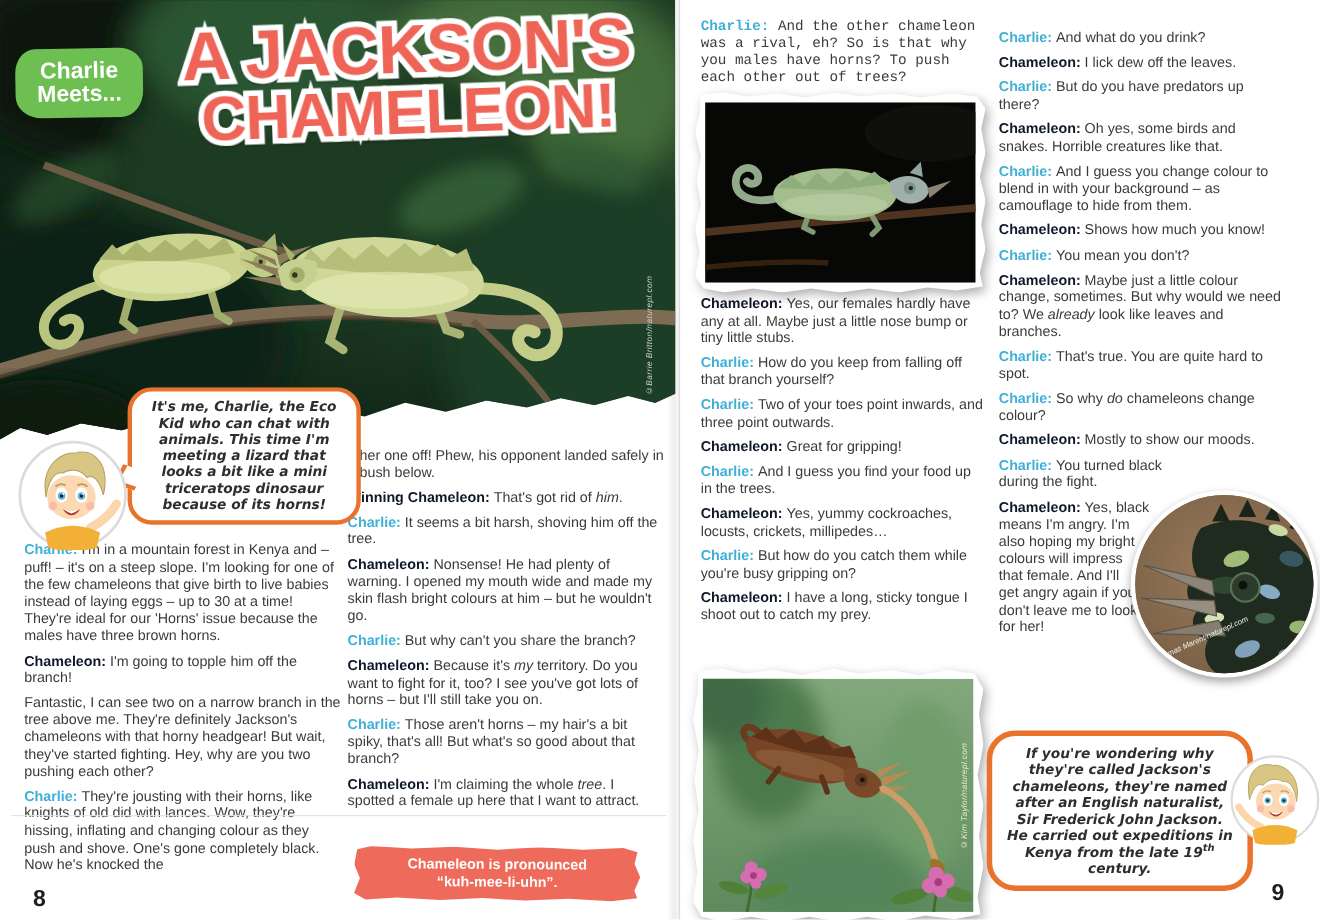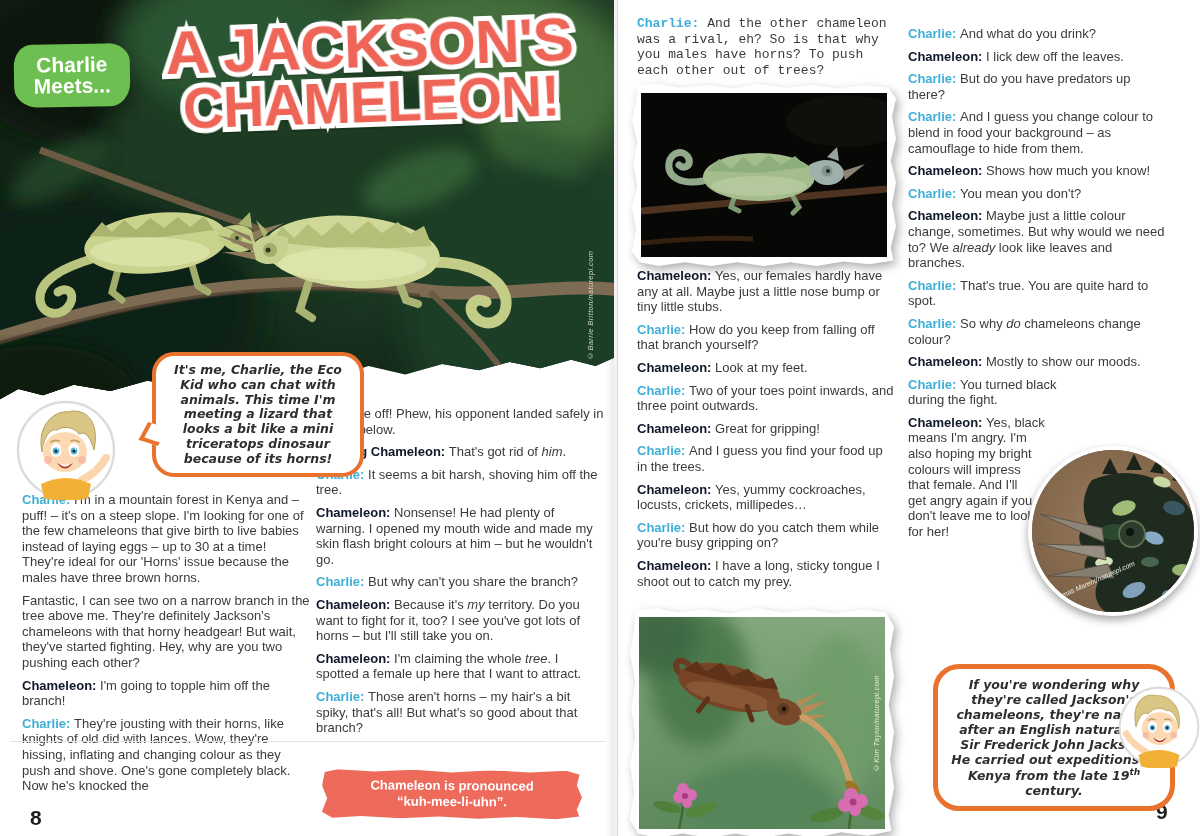--- a/index.html
+++ b/index.html
@@ -40,21 +40,21 @@
     -webkit-text-stroke:10px #ffffff; z-index:0; }
   .t-fill { position:relative; z-index:1; color:#ee6557; }
 
   
   .avatar { position:absolute; z-index:5; }
   .avatar svg { display:block; }
   .avatar.mirror svg { transform:scaleX(-1); }
 
   .bubble { position:absolute; background:#fff; border:4px solid #e9732d; z-index:4;
     border-radius:22px; font-family:"DejaVu Sans", sans-serif; font-style:italic;
-    font-weight:600; color:#2e2e2e; text-align:center;margin-left:36px; }
+    font-weight:600; color:#2e2e2e; text-align:center; }
   .bubble-1 { left:116px; top:352px; width:212px; padding:7px 10px; font-size:12.5px; line-height:1.18; }
   .bubble-2 { left:897px; top:664px; width:242px; padding:8px 12px; font-size:12.5px; line-height:1.2;
     border-radius:26px; border-width:5px; }
   .tail { position:absolute; width:20px; height:20px; background:#fff; z-index:6; }
   .tail-1 { left:-13px; top:58%; border-left:4px solid #e9732d; border-bottom:4px solid #e9732d;
     transform:rotate(28deg) skewY(-10deg); }
   .tail-2 { right:-14px; top:34px; border-right:5px solid #e9732d; border-top:5px solid #e9732d;
     transform:rotate(32deg) skewX(-8deg); }
   .bubble sup { font-size:9px; }
 
@@ -220,33 +220,33 @@
     </svg>
   </div>
 
   <div class="bubble bubble-1">
     <div class="tail tail-1"></div>
     <span>It's me, Charlie, the Eco Kid who can chat with animals. This time I'm meeting a lizard that looks a bit like a mini triceratops dinosaur because of its horns!</span>
   </div>
 
   <div class="col col-l1">
       <p class="para"><span class="speaker sp-blue">Charlie: </span><span class="ptext">I'm in a mountain forest in Kenya and – puff! – it's on a steep slope. I'm looking for one of the few chameleons that give birth to live babies instead of laying eggs – up to 30 at a time! They're ideal for our 'Horns' issue because the males have three brown horns.</span></p>
+      <p class="para"><span class="speaker sp-green">Chameleon: </span><span class="ptext">I'm going to topple him off the branch!</span></p>
       <p class="para"><span class="ptext">Fantastic, I can see two on a narrow branch in the tree above me. They're definitely Jackson's chameleons with that horny headgear! But wait, they've started fighting. Hey, why are you two pushing each other?</span></p>
-      <p class="para"><span class="speaker sp-green">Chameleon: </span><span class="ptext">I'm going to topple him off the branch!</span></p>
       <p class="para"><span class="speaker sp-blue">Charlie: </span><span class="ptext">They're jousting with their horns, like knights of old did with lances. Wow, they're hissing, inflating and changing colour as they push and shove. One's gone completely black. Now he's knocked the</span></p>
     </div>
   <div class="col col-l2">
       <p class="para"><span class="ptext">other one off! Phew, his opponent landed safely in a bush below.</span></p>
       <p class="para"><span class="speaker sp-green">Winning Chameleon: </span><span class="ptext">That's got rid of <i>him</i>.</span></p>
       <p class="para"><span class="speaker sp-blue">Charlie: </span><span class="ptext">It seems a bit harsh, shoving him off the tree.</span></p>
       <p class="para"><span class="speaker sp-green">Chameleon: </span><span class="ptext">Nonsense! He had plenty of warning. I opened my mouth wide and made my skin flash bright colours at him – but he wouldn't go.</span></p>
       <p class="para"><span class="speaker sp-blue">Charlie: </span><span class="ptext">But why can't you share the branch?</span></p>
       <p class="para"><span class="speaker sp-green">Chameleon: </span><span class="ptext">Because it's <i>my</i> territory. Do you want to fight for it, too? I see you've got lots of horns – but I'll still take you on.</span></p>
+      <p class="para"><span class="speaker sp-blue">Charlie: </span><span class="ptext">Those aren't horns – my hair's a bit spiky, that's all! But what's so good about that branch?</span></p>
       <p class="para"><span class="speaker sp-green">Chameleon: </span><span class="ptext">I'm claiming the whole <i>tree</i>. I spotted a female up here that I want to attract.</span></p>
-      <p class="para"><span class="speaker sp-blue">Charlie: </span><span class="ptext">Those aren't horns – my hair's a bit spiky, that's all! But what's so good about that branch?</span></p>
     </div>
   <div class="crease"></div>
 
   <div class="pronounce">Chameleon is pronounced
 “kuh-mee-li-uhn”.</div>
   <div class="pagenum pn-8">8</div>
 
   <div class="col col-a1">
       <p class="para"><span class="speaker sp-blue">Charlie: </span><span class="ptext">And the other chameleon was a rival, eh? So is that why you males have horns? To push each other out of trees?</span></p>
     </div>
@@ -268,21 +268,20 @@
         <polygon points="202,78 224,71 204,87" fill="#8b8374"></polygon>
         <circle cx="186" cy="78" r="5.5" fill="#7f938d"></circle>
           <circle cx="187" cy="78" r="2" fill="#222"></circle>
       </svg>
     </div>
   </div>
 
   <div class="col col-a2">
       <p class="para"><span class="speaker sp-green">Chameleon: </span><span class="ptext">Yes, our females hardly have any at all. Maybe just a little nose bump or tiny little stubs.</span></p>
       <p class="para"><span class="speaker sp-blue">Charlie: </span><span class="ptext">How do you keep from falling off that branch yourself?</span></p>
-      <p class="para"><span class="speaker sp-green">Chameleon: </span><span class="ptext">Look at my feet.</span></p>
       <p class="para"><span class="speaker sp-blue">Charlie: </span><span class="ptext">Two of your toes point inwards, and three point outwards.</span></p>
       <p class="para"><span class="speaker sp-green">Chameleon: </span><span class="ptext">Great for gripping!</span></p>
       <p class="para"><span class="speaker sp-blue">Charlie: </span><span class="ptext">And I guess you find your food up in the trees.</span></p>
       <p class="para"><span class="speaker sp-green">Chameleon: </span><span class="ptext">Yes, yummy cockroaches, locusts, crickets, millipedes…</span></p>
       <p class="para"><span class="speaker sp-blue">Charlie: </span><span class="ptext">But how do you catch them while you're busy gripping on?</span></p>
       <p class="para"><span class="speaker sp-green">Chameleon: </span><span class="ptext">I have a long, sticky tongue I shoot out to catch my prey.</span></p>
     </div>
 
   <div class="torn-shadow photo-b">
     <div class="torn">
@@ -340,21 +339,22 @@
       </svg>
     </div>
     <div class="photo-b-credit">©Kim Taylor/naturepl.com</div>
   </div>
 
   <div class="col col-b">
     <div>
         <p class="para"><span class="speaker sp-blue">Charlie: </span><span class="ptext">And what do you drink?</span></p>
         <p class="para"><span class="speaker sp-green">Chameleon: </span><span class="ptext">I lick dew off the leaves.</span></p>
         <p class="para"><span class="speaker sp-blue">Charlie: </span><span class="ptext">But do you have predators up there?</span></p>
-        <p class="para"><span class="speaker sp-blue">Charlie: </span><span class="ptext">And I guess you change colour to blend in food your background – as camouflage to hide from them.</span></p>
+        <p class="para"><span class="speaker sp-green">Chameleon: </span><span class="ptext">Oh yes, some birds and snakes. Horrible creatures like that.</span></p>
+        <p class="para"><span class="speaker sp-blue">Charlie: </span><span class="ptext">And I guess you change colour to blend in with your background – as camouflage to hide from them.</span></p>
         <p class="para"><span class="speaker sp-green">Chameleon: </span><span class="ptext">Shows how much you know!</span></p>
         <p class="para"><span class="speaker sp-blue">Charlie: </span><span class="ptext">You mean you don't?</span></p>
         <p class="para"><span class="speaker sp-green">Chameleon: </span><span class="ptext">Maybe just a little colour change, sometimes. But why would we need to? We <i>already</i> look like leaves and branches.</span></p>
         <p class="para"><span class="speaker sp-blue">Charlie: </span><span class="ptext">That's true. You are quite hard to spot.</span></p>
         <p class="para"><span class="speaker sp-blue">Charlie: </span><span class="ptext">So why <i>do</i> chameleons change colour?</span></p>
         <p class="para"><span class="speaker sp-green">Chameleon: </span><span class="ptext">Mostly to show our moods.</span></p>
       </div>
     <div>
       <div class="circle-float"></div>
       <div>

